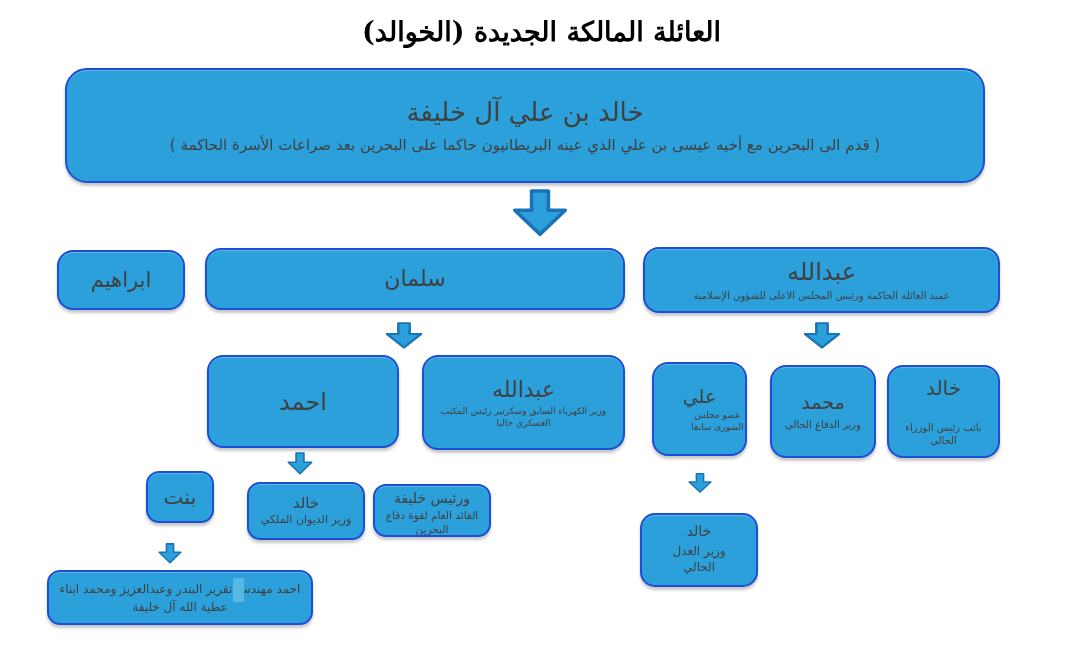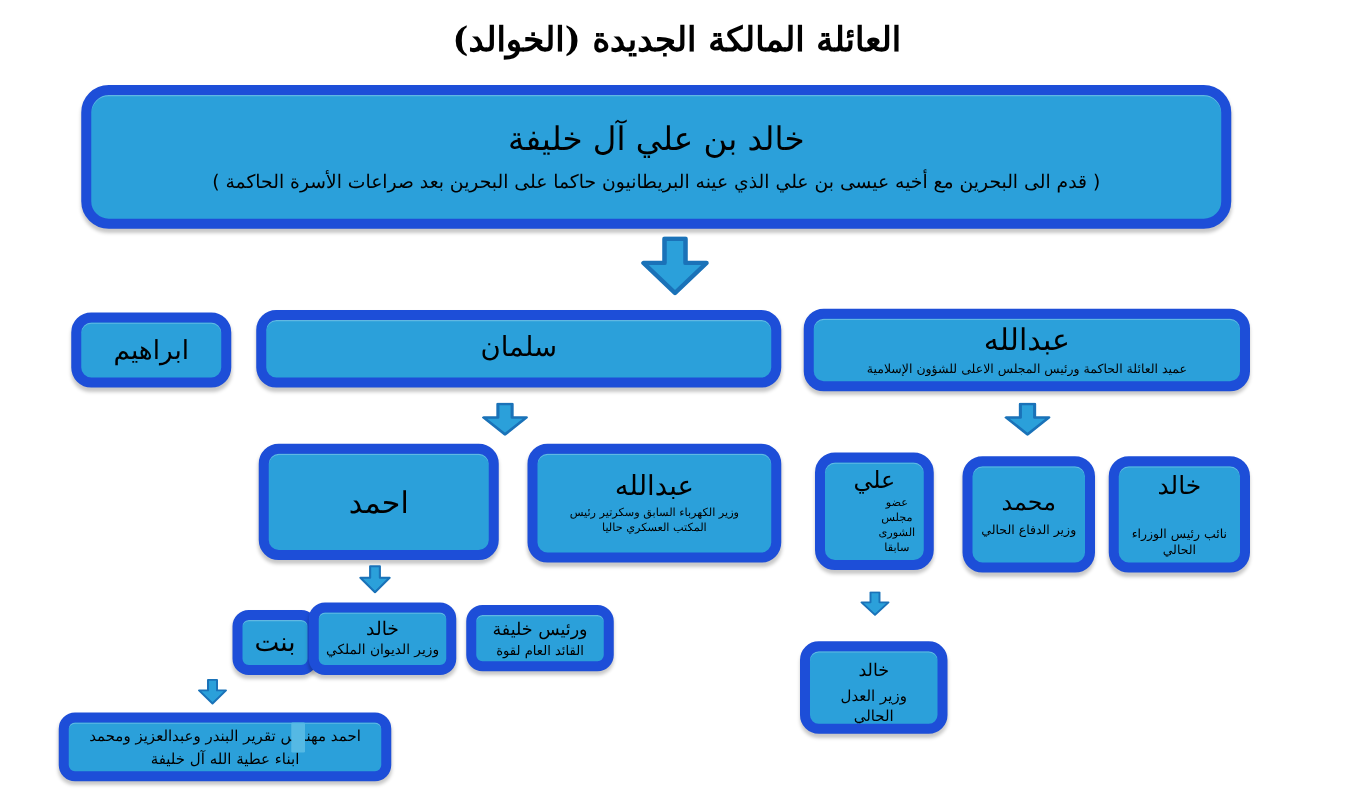--- a/index.html
+++ b/index.html
@@ -22,23 +22,23 @@
     direction: rtl;
     font-family: "DejaVu Serif", serif;
     font-weight: bold;
     font-size: 27px;
     color: #000000;
   }
 
   .node {
     position: absolute;
     background: #2ba0da;
-    border: 8px solid #1d4ed8;
+    border: 2px solid #1d4ed8;
     border-radius: 16px;
-    color: #000000;
+    color: #404040;
     direction: rtl;
     text-align: center;
     display: flex;
     flex-direction: column;
     justify-content: center;
     align-items: center;
     overflow: hidden;
     box-shadow: 0 3px 3px rgba(0,0,0,0.22), inset 0 1px 0 rgba(255,255,255,0.25);
   }
   .node .name { line-height: 1.25; }
@@ -70,21 +70,21 @@
   .node--ali .role  { font-size: 9px; margin-left: 36px; }
 
   .node--mohammed       { left: 770px; top: 365px; width: 106px; height: 93px; }
   .node--mohammed .name { font-size: 19px; }
   .node--mohammed .role { font-size: 10px; margin-top: 3px; }
 
   .node--khalid-pm       { left: 887px; top: 365px; width: 113px; height: 93px; }
   .node--khalid-pm .name { font-size: 20px; }
   .node--khalid-pm .role { font-size: 10px; margin-top: 20px; padding: 0 10px; }
 
-  .node--bint        { left: 146px; top: 488px; width: 68px; height: 52px; border-radius: 13px; margin-left: 40px; }
+  .node--bint        { left: 146px; top: 471px; width: 68px; height: 52px; border-radius: 13px; }
   .node--bint .name  { font-size: 21px; }
 
   .node--khalid-court       { left: 247px; top: 482px; width: 118px; height: 58px; border-radius: 13px; }
   .node--khalid-court .name { font-size: 15px; }
   .node--khalid-court .role { font-size: 11px; }
 
   .node--mushir       { left: 373px; top: 484px; width: 118px; height: 53px; border-radius: 13px; justify-content: flex-start; padding-top: 4px; }
   .node--mushir .name { font-size: 14px; }
   .node--mushir .role { font-size: 10.5px; padding: 0 8px; text-align: center; }
 

